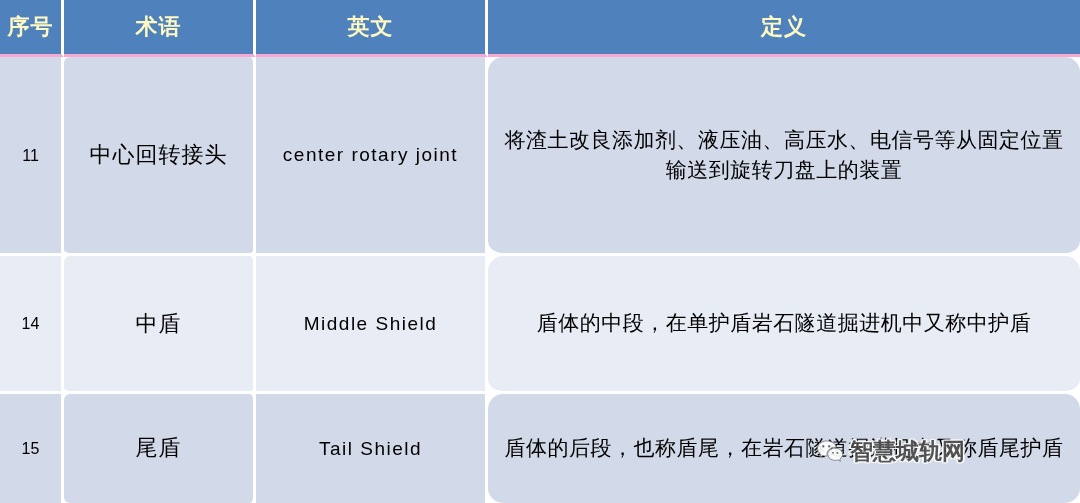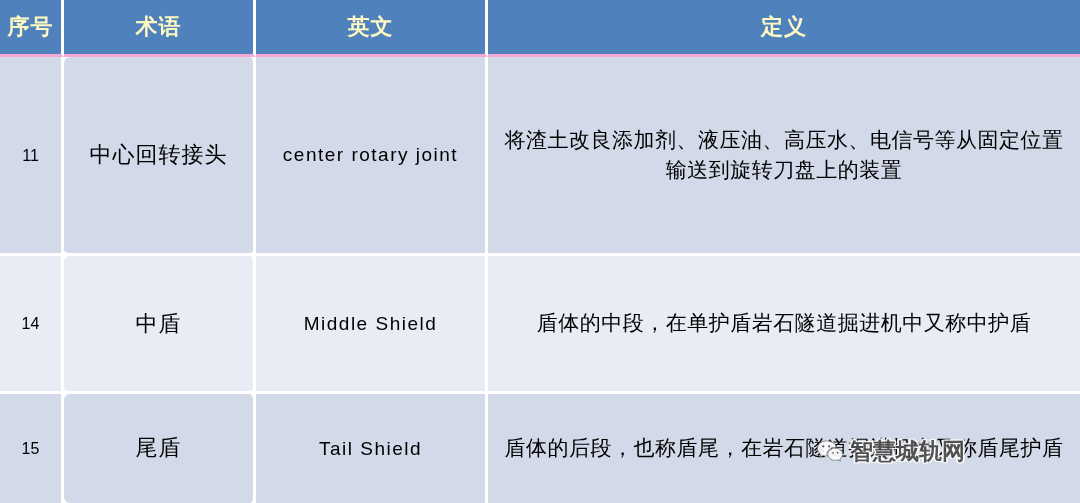--- a/index.html
+++ b/index.html
@@ -48,21 +48,21 @@
   
   tbody td {
     vertical-align: middle;
     text-align: center;
     color: #000000;
     padding: 6px 8px;
     border-right: 3px solid #FFFFFF;
     border-bottom: 3px solid #FFFFFF;
     line-height: 1.45;
   }
-  tbody td:last-child { border-right: none; }
+  tbody td:last-child { border-right: none; border-radius: 15px; }
   tbody tr:last-child td { border-bottom: none; }
 
   tbody tr.shade-dark  td { background: #D2D9E8; }
   tbody tr.shade-light td { background: #E7ECF5; }
 
   .cell-no {
     font-size: 16px;
     margin-top: 8px;
   }
   .cell-term {

